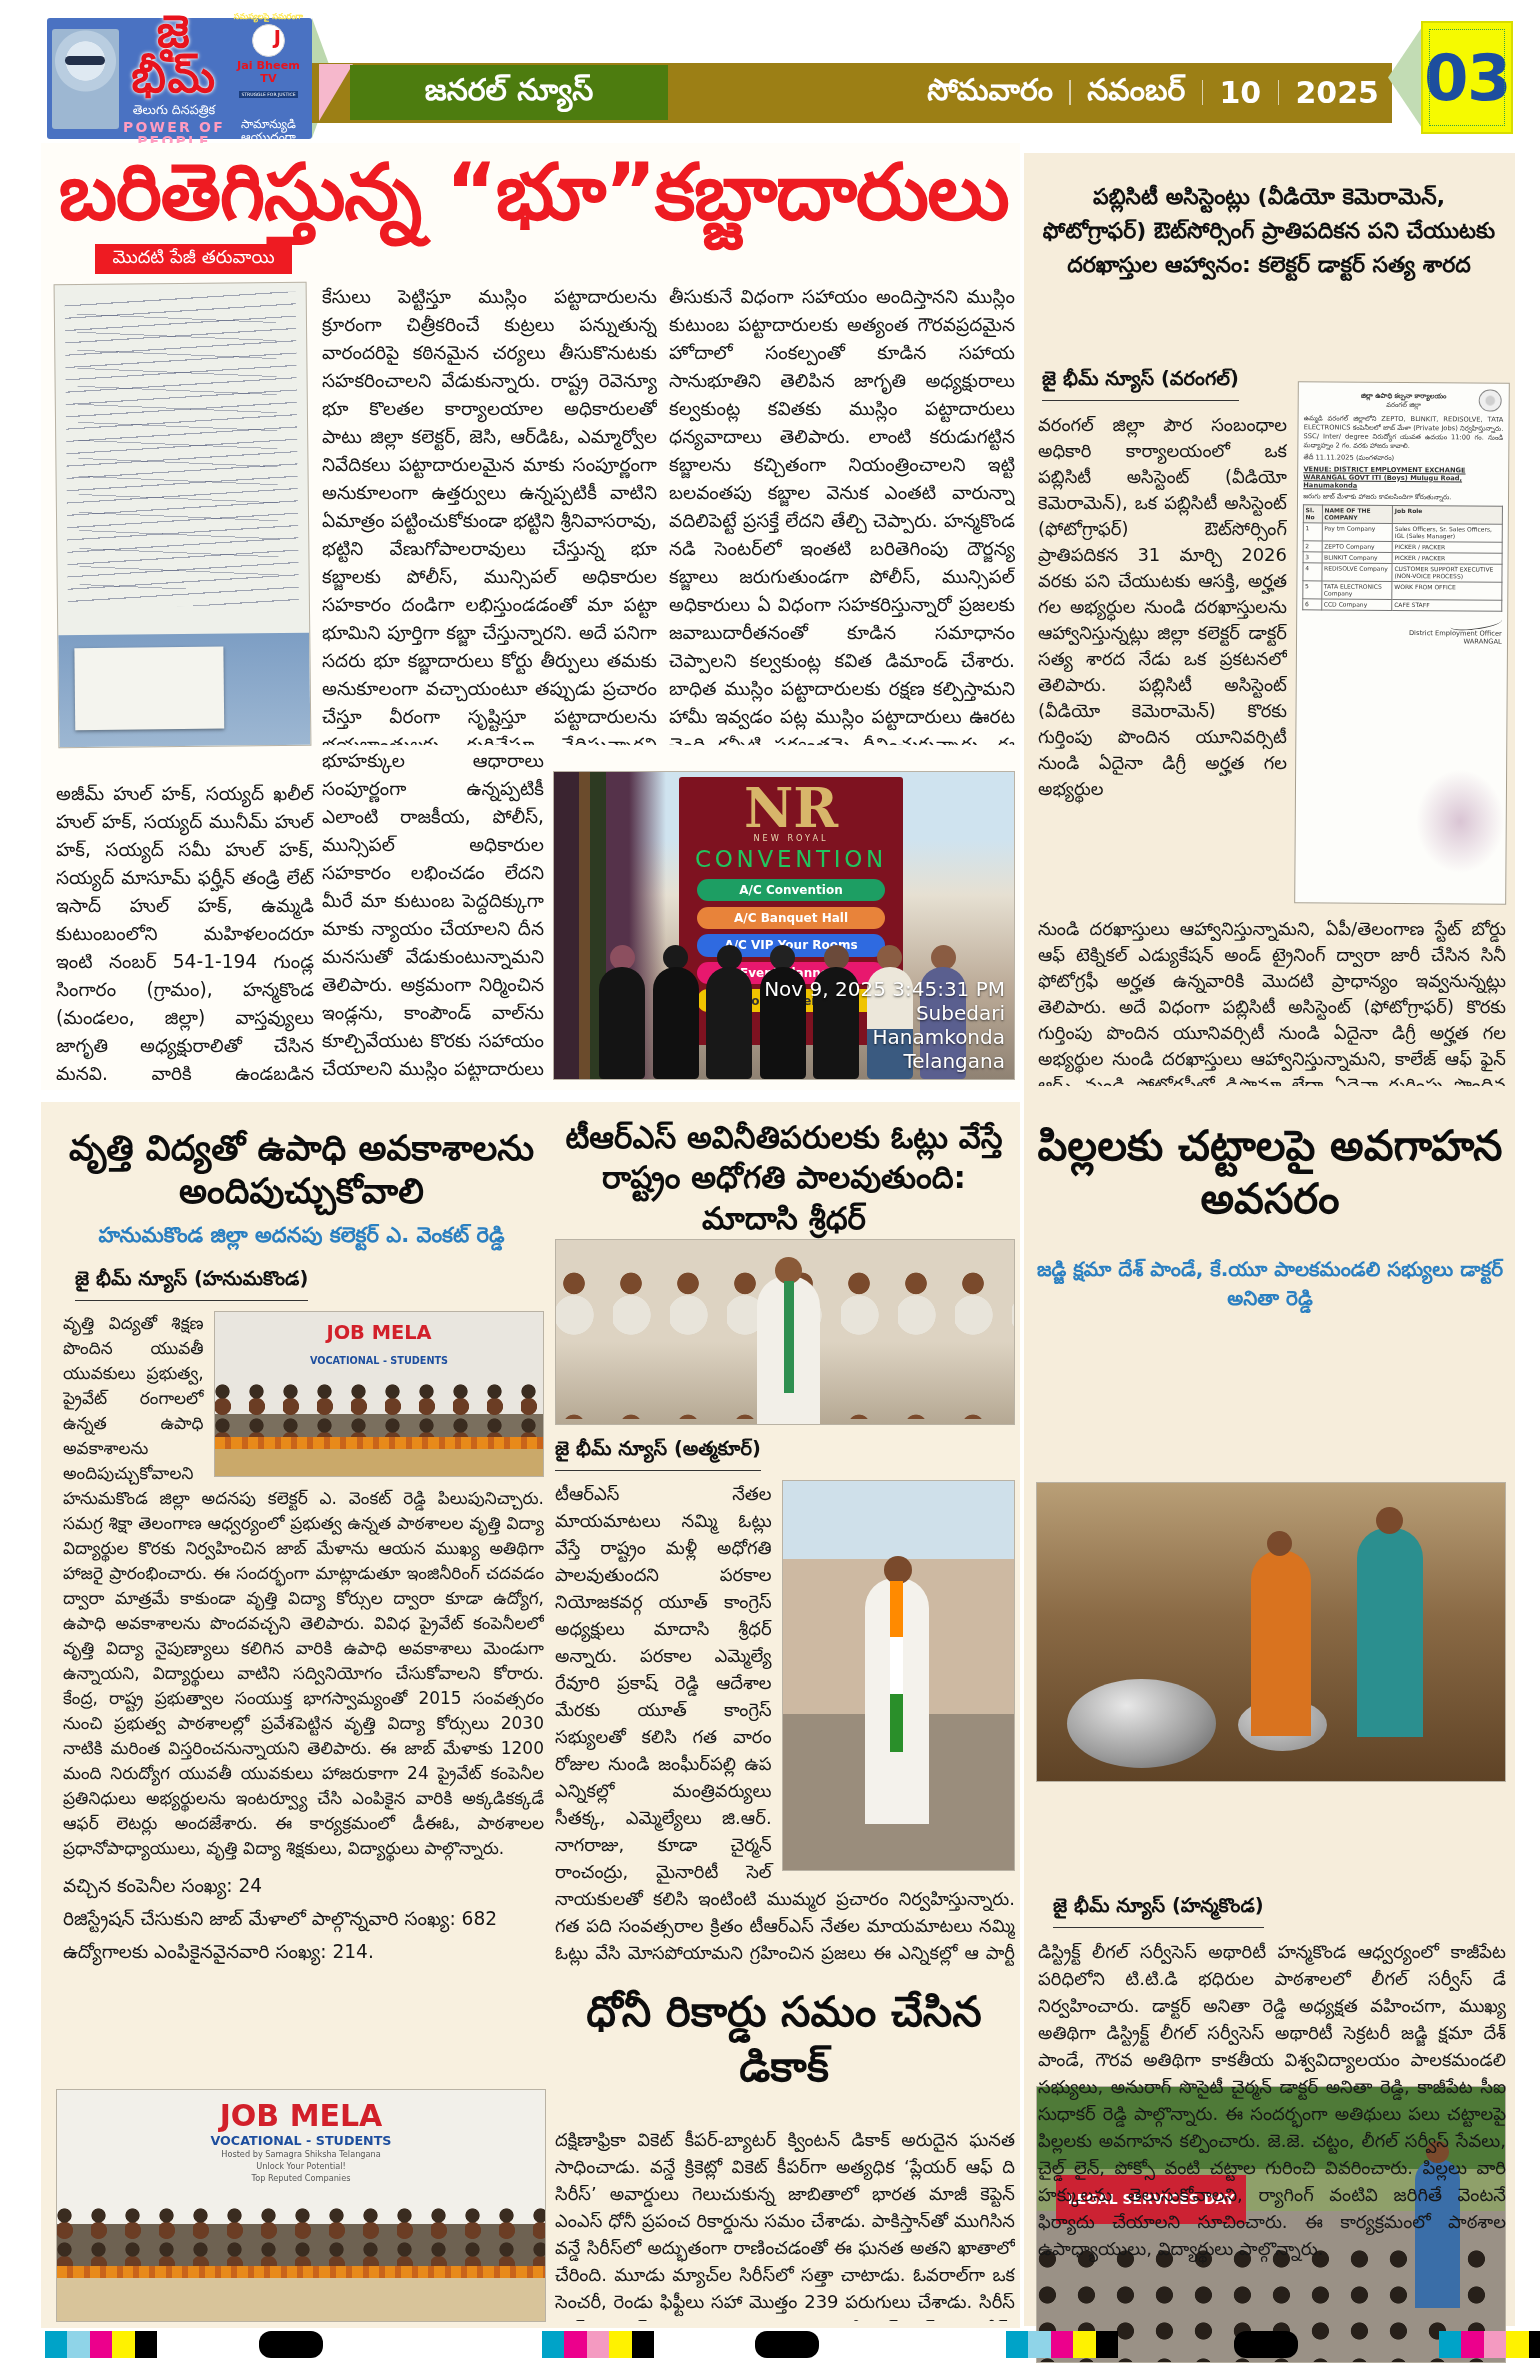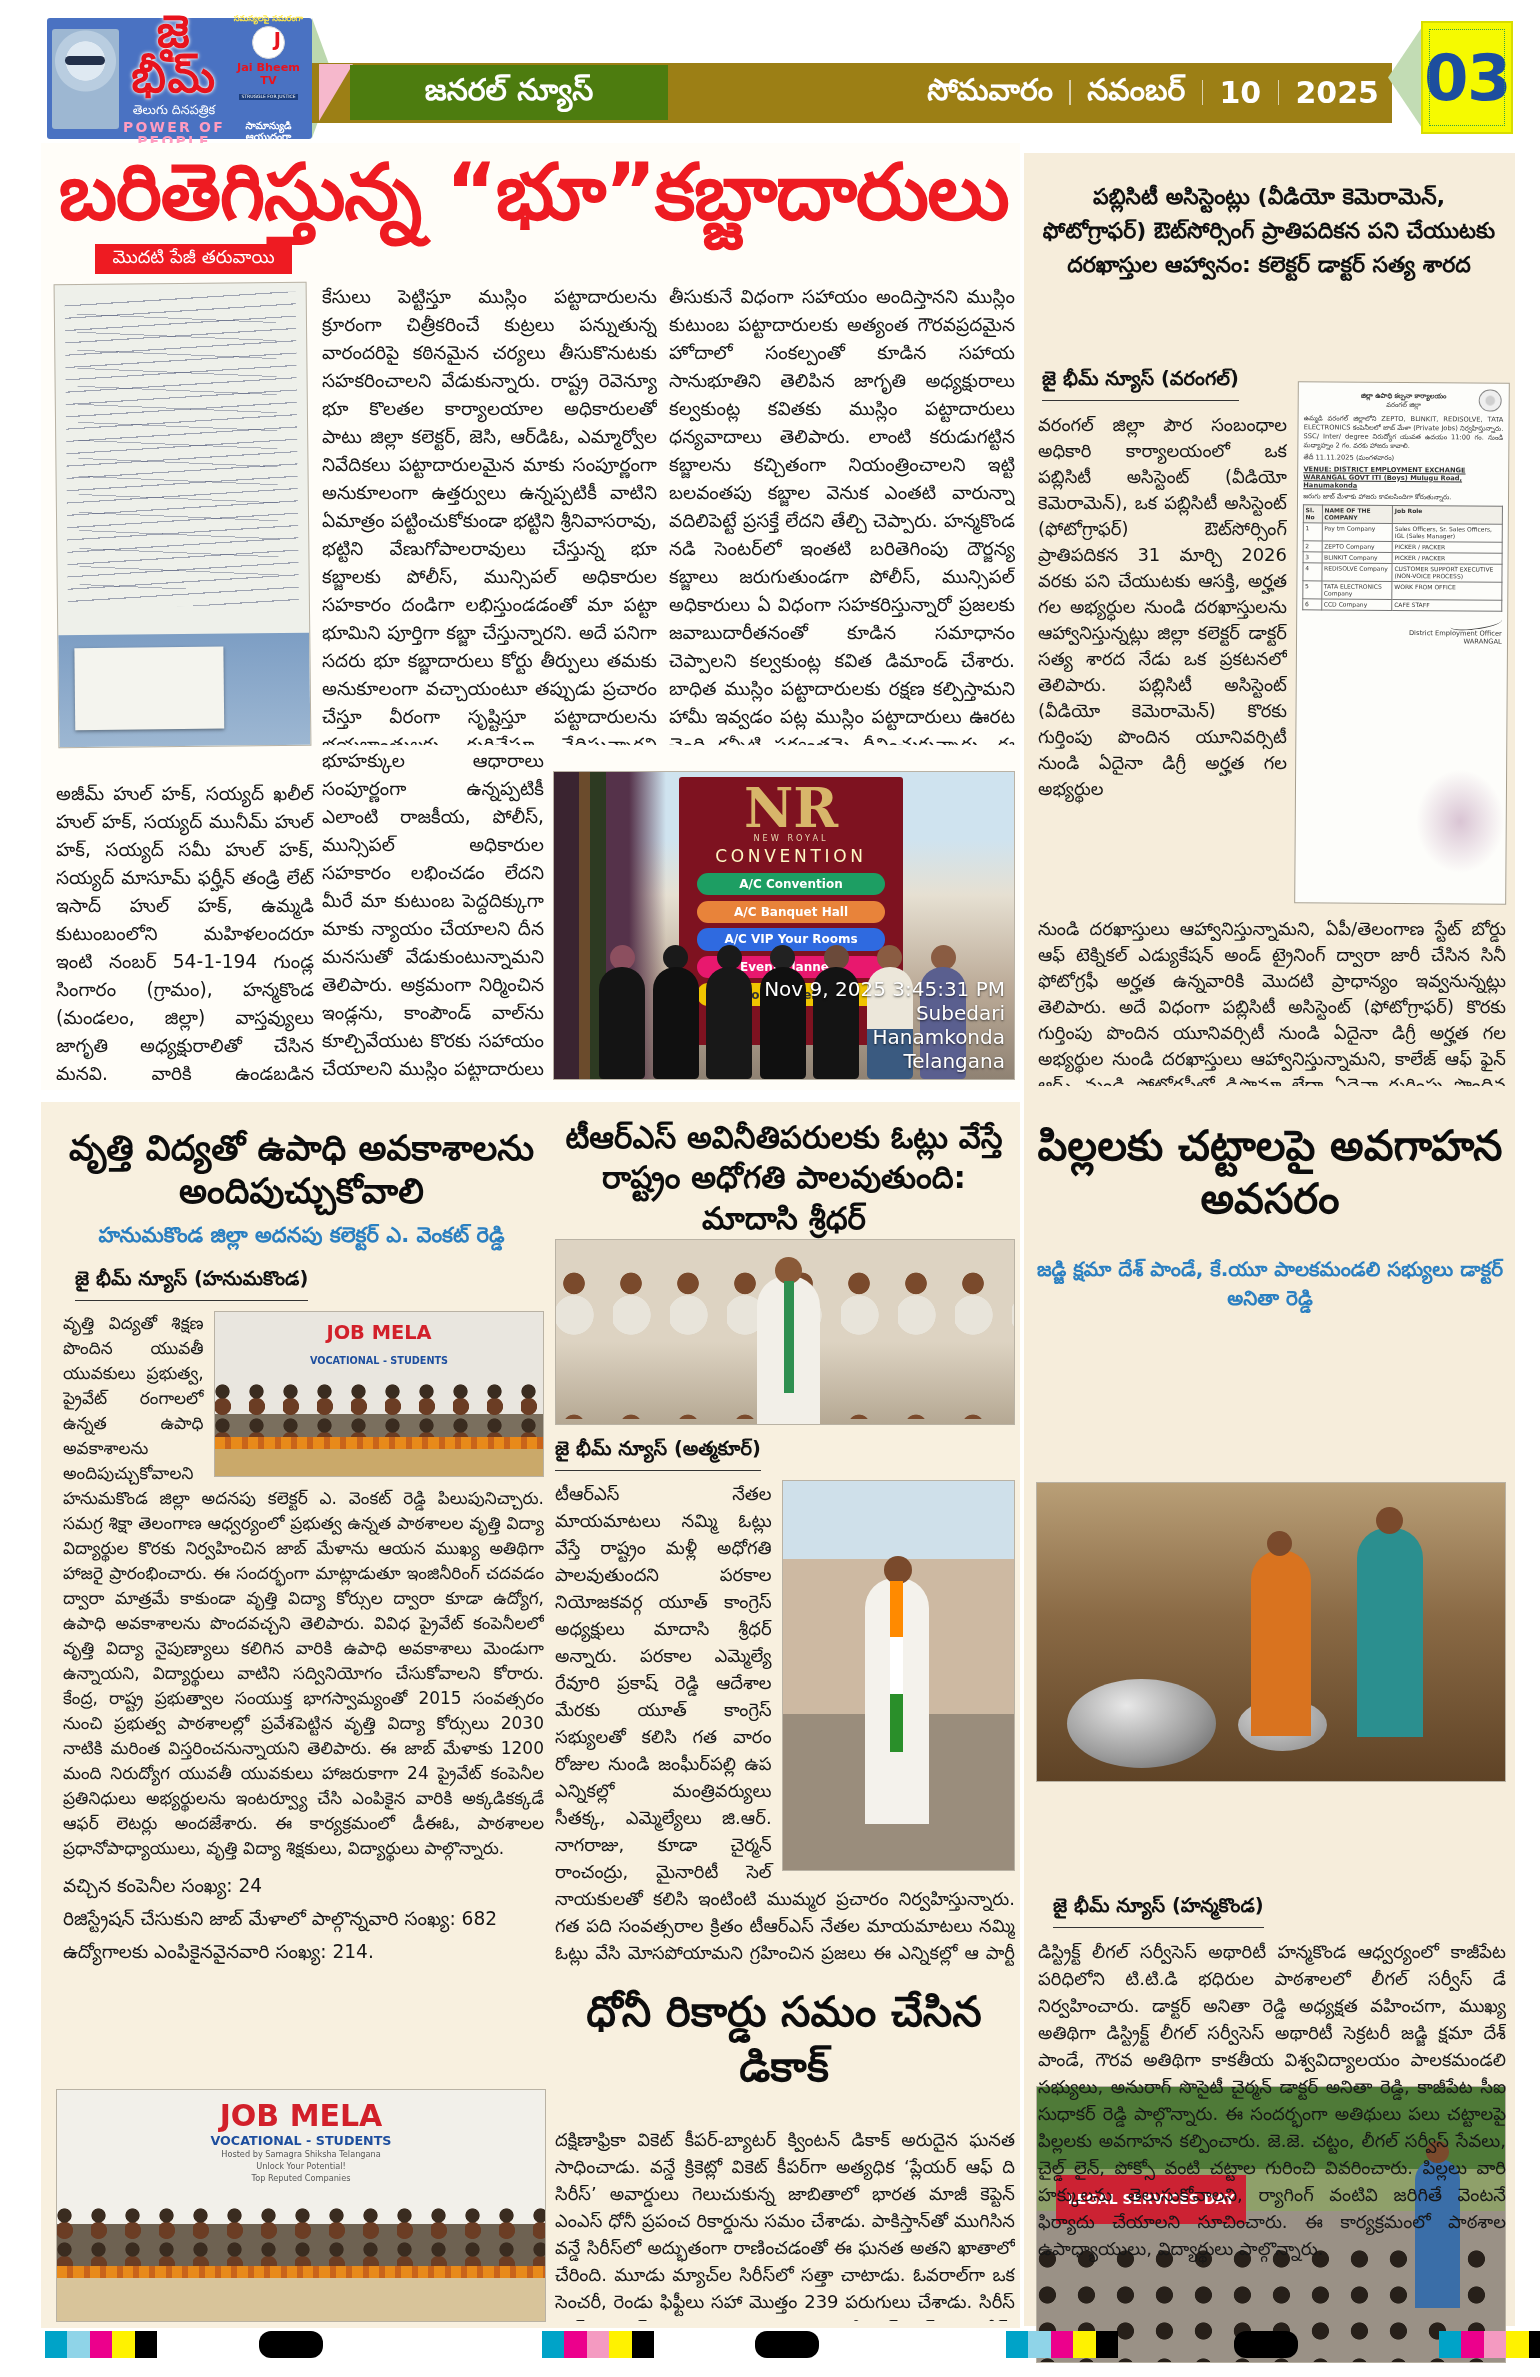--- a/index.html
+++ b/index.html
@@ -13,21 +13,21 @@
   .logo-mid{flex:1;text-align:center;line-height:1}
   .logo-title{font-size:45px;font-weight:bold;color:#e8131d;text-shadow:0 0 2.2px #fff,0 0 4.5px #fff;letter-spacing:1.5px}
   .logo-sub{font-size:12.7px;color:#ffffff;margin-top:4.5px}
   .logo-power{font-size:14px;font-weight:bold;color:#ff9cc0;letter-spacing:2.2px;margin-top:3.7px}
   .logo-right{width:78px;flex:0 0 auto;text-align:center;line-height:1.15}
   .logo-slogan{font-size:8.2px;color:#ffe84a;font-weight:bold}
   .tv-circle{width:33px;height:33px;border-radius:50%;background:#ffffff;margin:3px auto;position:relative;border:1.5px solid #d8d8d8}
   .tv-circle:after{content:"J";position:absolute;right:3px;top:1.5px;font-size:19.4px;font-weight:bold;color:#e8131d}
   .tv-name{font-size:11.2px;font-weight:bold;color:#e8131d}
   .tv-tag{font-size:4.5px;color:#ffffff;background:#1a3d7c;display:inline-block;padding:0.7px 2.2px}
-  .logo-slogan2{font-size:10px;color:#ffffff;font-weight:bold;margin-top:18px}
+  .logo-slogan2{font-size:12px;color:#ffffff;font-weight:normal;margin-top:18px}
   .topbar{left:312px;top:63px;width:1080px;height:60px;background:#9c7f15}
   .pink-tri{left:319px;top:64px;width:0;height:0;border-top:57px solid #f6b8cc;border-right:34px solid transparent}
   .section-box{left:350px;top:65px;width:318px;height:55px;background:#4d7c0f;color:#fff;display:flex;align-items:center;justify-content:center;font-size:30px;font-weight:bold}
   .date-row{left:842px;top:65px;width:537px;height:55px;display:flex;align-items:center;justify-content:flex-end;gap:0;color:#fff;font-weight:bold;font-size:30px}
   .date-sep{width:1.5px;height:25px;background:rgba(255,255,255,.65);margin:0 16.4px}
   .page-arrow{left:1388px;top:27px;width:34px;height:101px;background:#c2dcb4;clip-path:polygon(100% 0,100% 100%,0 50%)}
   .pagenum-box{left:1421px;top:21px;width:92px;height:113px;background:#f6fa00;border:2.2px solid #d8dc00;display:flex;align-items:center;justify-content:center}
   .pagenum-box:before{content:"";position:absolute;inset:6px;border:1.5px dotted #35a047}
   .pagenum{font-size:64px;font-weight:bold;color:#1d4e9e;letter-spacing:-1.5px}
   
@@ -46,21 +46,21 @@
   .lead-col1{left:322px;top:283px;width:335px;height:462px}
   .lead-col2{left:669px;top:283px;width:346px;height:462px}
   .lead-col3{left:322px;top:747px;width:222px;height:334px}
   .lead-colb{left:56px;top:780px;width:258px;height:300px}
   
   .nr-photo{left:553px;top:771px;width:462px;height:309px;border:0.7px solid #b9b2a4;overflow:hidden;background:linear-gradient(180deg,#cfe3ef 0 22%,#e6e0d2 40%,#bcab98 70%,#8f8273 100%)}
   .nr-temple{position:absolute;left:0;top:0;width:112px;height:100%;background:linear-gradient(90deg,#3a2430 0 25px,#6b4b2c 25px 36px,#2d3a22 36px 52px,#55324a 52px 75px,rgba(85,50,74,0) 100%)}
   .nr-sign{position:absolute;left:125px;top:4.5px;width:224px;height:268px;background:#7e1220;border-radius:3px;text-align:center;padding-top:7.5px}
   .nr-brand{font-size:54px;font-weight:bold;color:#d8b66a;font-family:"DejaVu Serif",serif;line-height:.9}
   .nr-brand-sub{font-size:8.2px;color:#e8d9b0;letter-spacing:3px}
-  .nr-title{font-size:17px;color:#fef9c3;letter-spacing:3.7px;margin:3px 0 7.5px}
+  .nr-title{font-size:23px;color:#22c55e;letter-spacing:3.7px;margin:3px 0 7.5px}
   .badge{width:84%;margin:5.2px auto 0;height:22.4px;border-radius:11.2px;color:#fff;font-size:12px;font-weight:bold;display:flex;align-items:center;justify-content:center}
   .figs{position:absolute;left:45px;bottom:0;width:417px;height:157px;display:flex;align-items:flex-end;gap:7.5px}
   .fig{width:46px;display:flex;flex-direction:column;align-items:center}
   .fig .head{width:25px;height:25px;border-radius:50%}
   .fig .torso{width:46px;height:112px;border-radius:22.4px 22.4px 4.5px 4.5px;margin-top:-3px}
   .wm{position:absolute;right:9px;bottom:6px;text-align:right;color:#fff;font-size:20px;line-height:1.2;text-shadow:0 0.7px 2.2px rgba(0,0,0,.7)}
   
   .rt-headline{left:1040px;top:180px;width:458px;text-align:center;font-size:22px;font-weight:bold;line-height:1.55;color:#101010}
   .byline{font-size:19.4px;font-weight:bold;color:#111;border-bottom:1.5px solid #333;padding-bottom:6px;display:inline-block}
   .rt-byline{left:1042px;top:367px}

